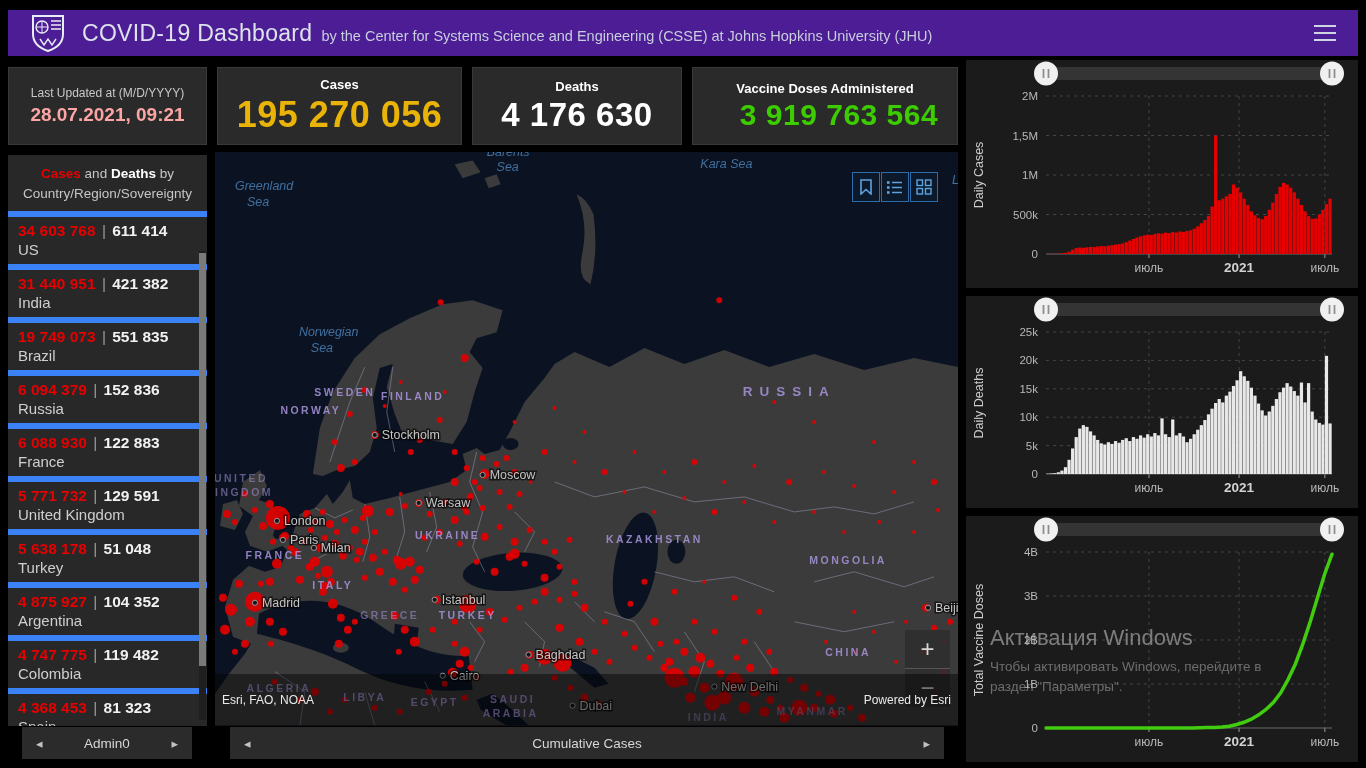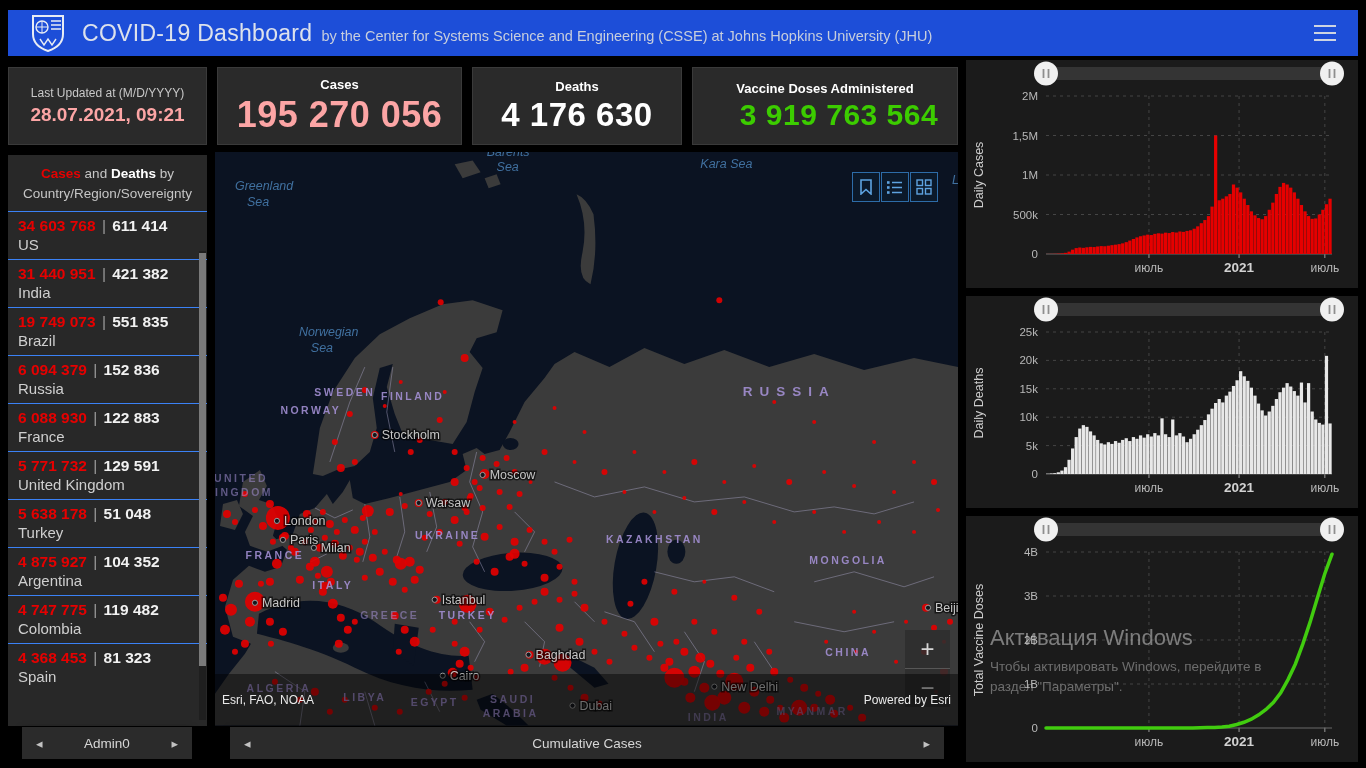--- a/index.html
+++ b/index.html
@@ -1,19 +1,19 @@
 <!DOCTYPE html>
 <html><head>
 <meta charset="utf-8">
 <style>
   html,body{margin:0;padding:0;background:#000;}
   body{width:1366px;height:768px;overflow:hidden;font-family:"Liberation Sans",sans-serif;position:relative;}
 
   
-  #header{position:absolute;left:8px;top:10px;width:1350px;height:46px;background:#1d4ed8;display:flex;align-items:center;}
+  #header{position:absolute;left:8px;top:10px;width:1350px;height:46px;background:#4c1d95;display:flex;align-items:center;}
   #logo{margin-left:22px;flex:0 0 auto;}
   #titlewrap{display:flex;align-items:baseline;margin-left:16px;white-space:nowrap;}
   #title{font-size:23px;font-weight:400;color:#dde2ec;letter-spacing:.3px;}
   #subtitle{font-size:14.5px;color:#c7cedd;margin-left:9px;}
   #menu{margin-left:auto;margin-right:22px;cursor:pointer;display:flex;flex-direction:column;gap:5px;}
   #menu span{display:block;width:22px;height:2px;background:#cdd4e2;}
 
   
   .card{position:absolute;top:67px;height:78px;background:#2a2a2a;border:1px solid #3a3a3a;box-sizing:border-box;
         display:flex;flex-direction:column;align-items:center;justify-content:center;}
@@ -23,21 +23,21 @@
   .stat .lbl{font-size:13px;font-weight:bold;color:#fff;}
   .stat .val{font-weight:bold;margin-top:2px;letter-spacing:.5px;}
   #cases-card{left:217px;width:245px;} #cases-card .val{font-size:36px;}
   #deaths-card{left:472px;width:210px;} #deaths-card .val{font-size:33px;}
   #vaccine-card{left:692px;width:266px;} #vaccine-card .val{font-size:30px;margin-left:28px;}
 
   
   #country-panel{position:absolute;left:8px;top:155px;width:199px;height:571px;background:#282828;overflow:hidden;}
   #cp-header{padding:9px 14px 6px;text-align:center;font-size:13.5px;line-height:1.5;color:#c6c6c6;}
   #cp-header b.red{color:#e60000;} #cp-header b.white{color:#fff;}
-  .cp-item{border-top:1px solid #3b82f6;padding:5px 8px 6px 10px;cursor:pointer;}
+  .cp-item{border-top:6px solid #3b82f6;padding:5px 8px 6px 10px;cursor:pointer;}
   .cp-item .l1{font-size:15.5px;font-weight:bold;color:#f2f2f2;white-space:nowrap;}
   .cp-item .l1 .c{color:#e60000;} .cp-item .l1 .sep{color:#9a9a9a;font-weight:normal;padding:0 2px;}
   .cp-item .l2{font-size:15px;color:#cfcfcf;margin-top:1px;}
   #cp-scroll{position:absolute;right:1px;top:96px;bottom:6px;width:7px;background:#1f1f1f;}
   #cp-thumb{position:absolute;top:2px;left:0;width:7px;height:88%;background:#7a7a7a;}
 
   
   .pager{position:absolute;top:727px;height:32px;background:#2b2b2b;box-shadow:0 2px 6px rgba(0,0,0,.7);
          display:flex;align-items:center;justify-content:space-between;padding:0 14px;box-sizing:border-box;}
   .pager .plabel{font-size:13.5px;color:#d6d6d6;}
@@ -88,21 +88,21 @@
       <span></span>
     </div>
 </div>
 
 <div class="card" id="updated-card">
   <div class="lbl">Last Updated at (M/D/YYYY)</div>
   <div class="val">28.07.2021, 09:21</div>
 </div>
 <div class="card stat" id="cases-card">
   <div class="lbl">Cases</div>
-  <div class="val" style="color:#fca5a5">195 270 056</div>
+  <div class="val" style="color:#eab308">195 270 056</div>
 </div>
 <div class="card stat" id="deaths-card">
   <div class="lbl">Deaths</div>
   <div class="val" style="color:#ffffff">4 176 630</div>
 </div>
 <div class="card stat" id="vaccine-card">
   <div class="lbl">Vaccine Doses Administered</div>
   <div class="val" style="color:#3ccc00">3 919 763 564</div>
 </div>
 

